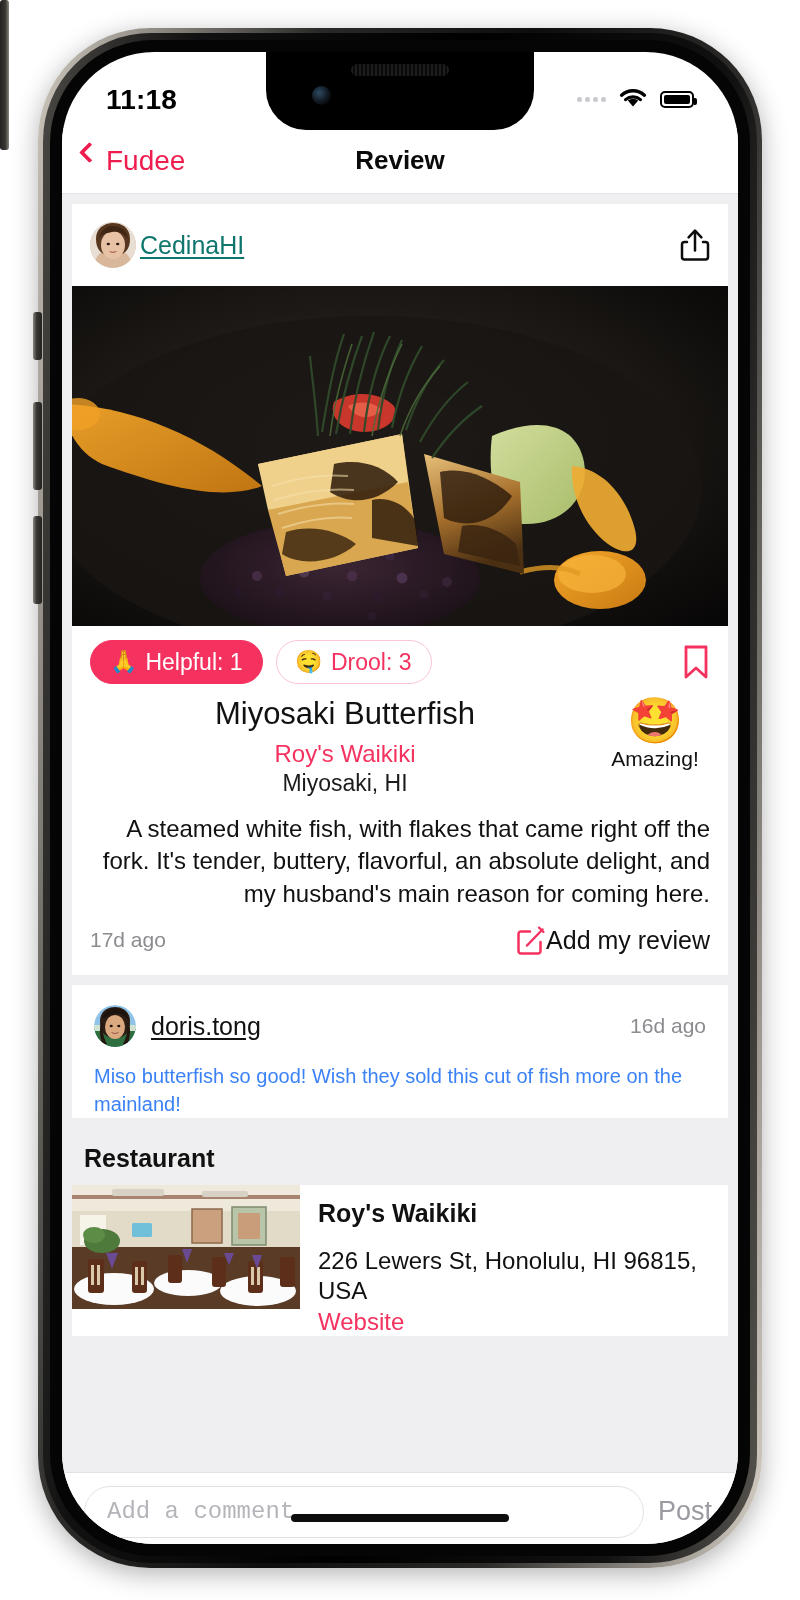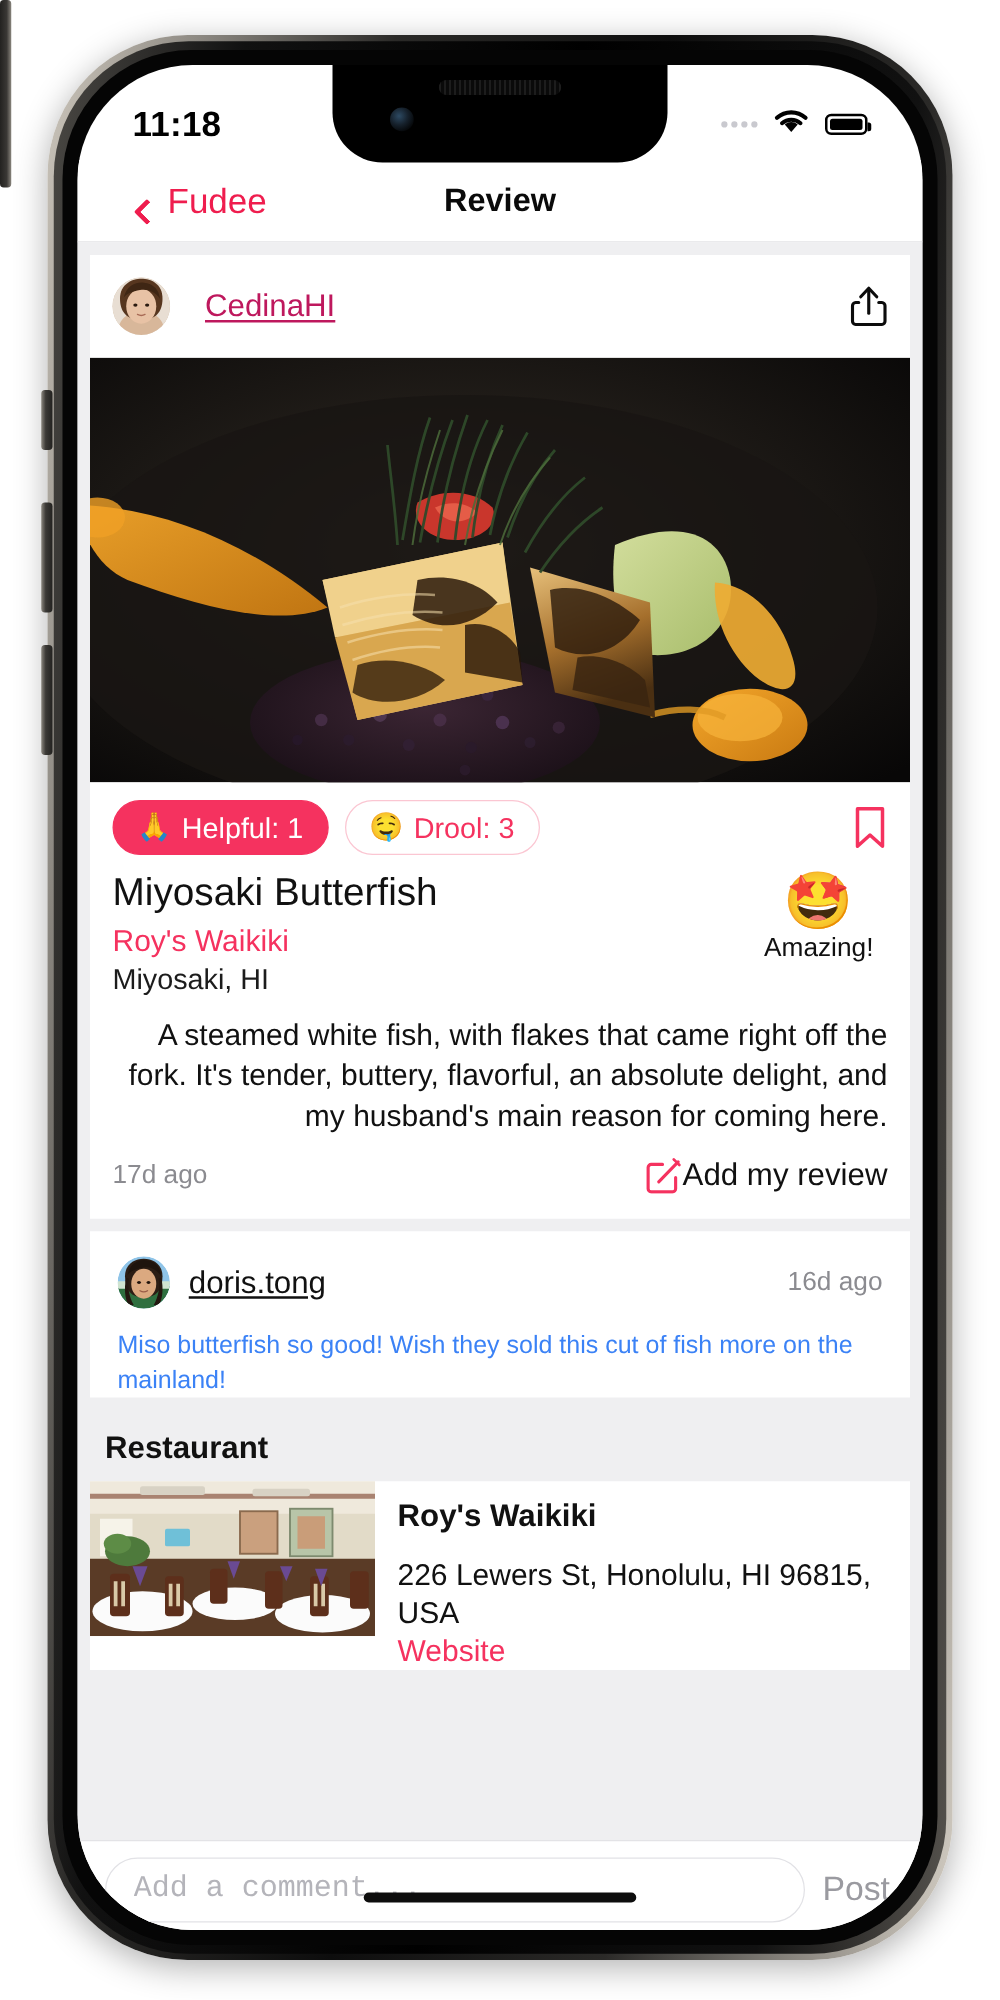--- a/index.html
+++ b/index.html
@@ -85,61 +85,61 @@
   .batt::after { content:""; position:absolute; right:-5px; top:5px; width:3px; height:7px; background:#000; border-radius:0 2px 2px 0; }
   .batt i { display:block; width: 100%; height: 100%; background: #000; border-radius: 2px; }
 
   
   .navbar {
     position: relative; height: 66px;
     display: flex; align-items: center;
     border-bottom: 1px solid #e3e3e6;
     background: #fff;
   }
-  .nav-back { display: flex; align-items: flex-end; gap: 9px; padding-left: 20px; cursor: pointer; margin-left: 28px; }
+  .nav-back { display: flex; align-items: flex-start; gap: 9px; padding-left: 20px; cursor: pointer; }
   .chev { width: 15px; height: 15px; border-left: 4px solid #ef1d4e; border-bottom: 4px solid #ef1d4e;
           transform: rotate(45deg); border-radius: 2px; }
   .nav-back-label { font-size: 28px; color: #ef1d4e; }
   .nav-title { position: absolute; left: 0; right: 0; text-align: center;
                font-size: 26px; font-weight: 700; color: #0a0a0a; pointer-events: none; }
 
   
   .body-scroll {
     height: 1278px; background: #efeff1; overflow: hidden; position: relative;
   }
 
   .card { background: #fff; margin: 10px 10px 0 10px; }
 
   
   .post-head { display: flex; align-items: center; height: 82px; padding: 0 18px; }
   .avatar { width: 46px; height: 46px; border-radius: 50%; flex: none; overflow: hidden;
             background: #d7c3ae; }
   .avatar svg { display: block; width: 100%; height: 100%; }
-  .post-user { margin-left: 28px; font-size: 25px; color: #be185d; text-decoration: underline;
+  .post-user { margin-left: 4px; font-size: 25px; color: #0f766e; text-decoration: underline;
                text-underline-offset: 3px; cursor: pointer; }
   .post-head-spacer { flex: 1; }
   .share-ico { width: 30px; height: 34px; position: relative; cursor: pointer; }
 
   
   .photo { position: relative; width: 100%; height: 340px; overflow: hidden; display: block; }
   .photo svg { display: block; width: 100%; height: 100%; }
 
   
   .reactions { display: flex; align-items: center; padding: 14px 18px 4px 18px; gap: 13px; }
   .pill { display: flex; align-items: center; gap: 8px; height: 44px; padding: 0 19px;
           border-radius: 24px; font-size: 23px; cursor: pointer; white-space: nowrap; }
   .pill-emo { font-size: 22px; line-height: 1; }
   .pill.filled { background: #f5325f; color: #fff; border: 1.5px solid #f5325f; }
   .pill.ghost  { background: #fff; color: #f5325f; border: 1.5px solid #fbc6d2; }
   .react-spacer { flex: 1; }
   .bookmark { width: 28px; height: 36px; cursor: pointer; }
 
   
   .dish-row { display: flex; padding: 8px 18px 0 18px; }
-  .dish-left { flex: 1; min-width: 0; }
+  .dish-left { flex: 1; min-width: 0; text-align: center; }
   .dish-title { font-size: 31px; color: #111; line-height: 1.18; }
   .dish-rest { font-size: 24px; color: #f5325f; margin-top: 7px; }
   .dish-city { font-size: 23px; color: #1c1c1c; margin-top: 2px; }
   .rating-box { width: 110px; flex: none; text-align: center; padding-top: 2px; }
   .rating-emoji { font-size: 45px; line-height: 1; }
   .rating-label { font-size: 21px; color: #111; margin-top: 4px; }
 
   .review-text { padding: 16px 18px 0 18px; font-size: 24px; line-height: 1.37; color: #111; text-align: right; }
 
   .meta-row { display: flex; align-items: center; padding: 14px 18px 20px 18px; }

